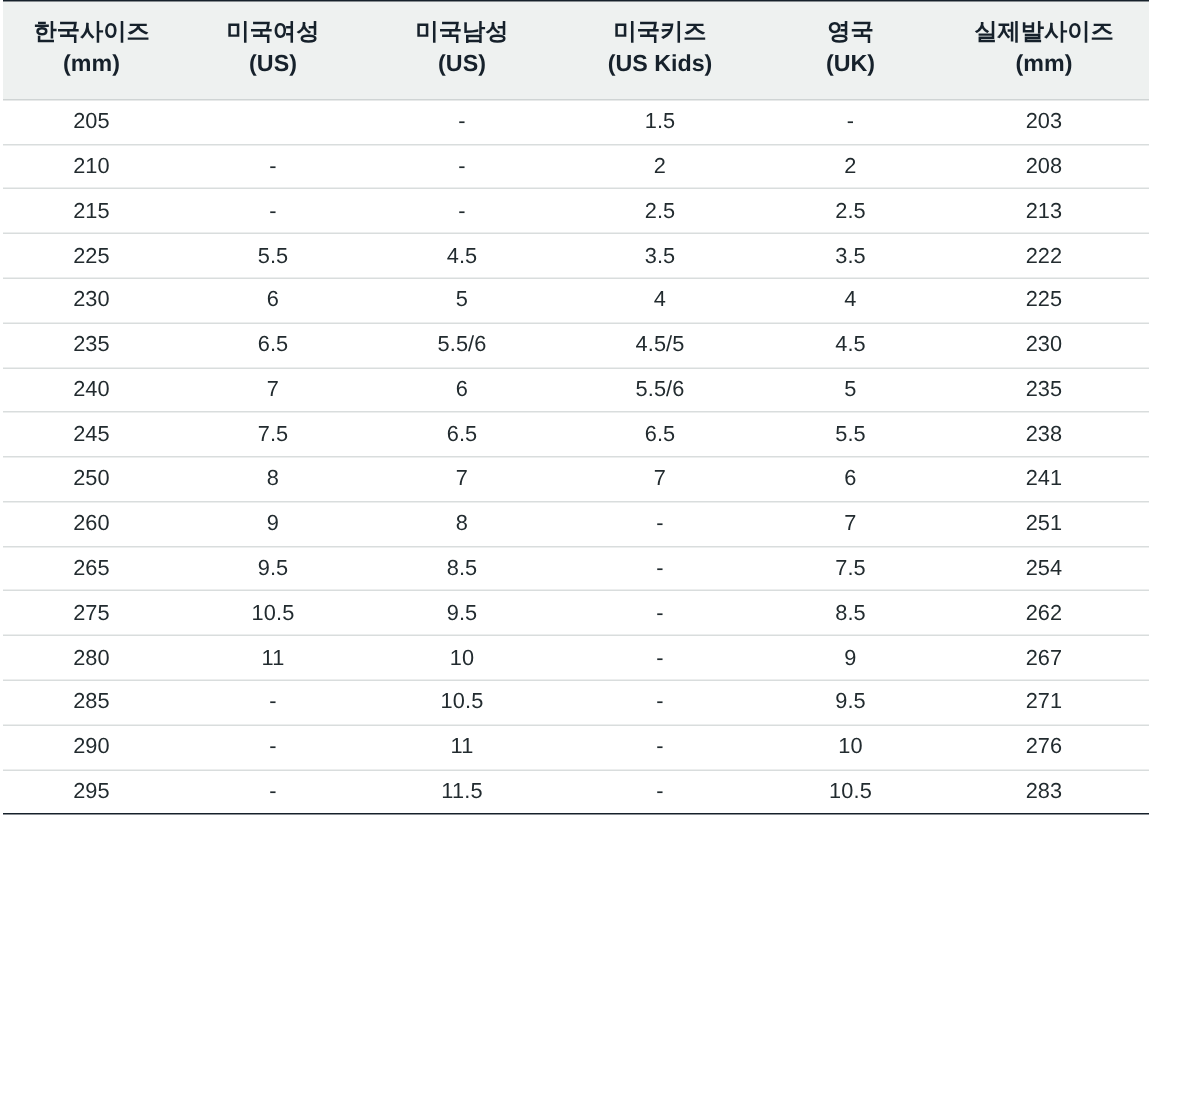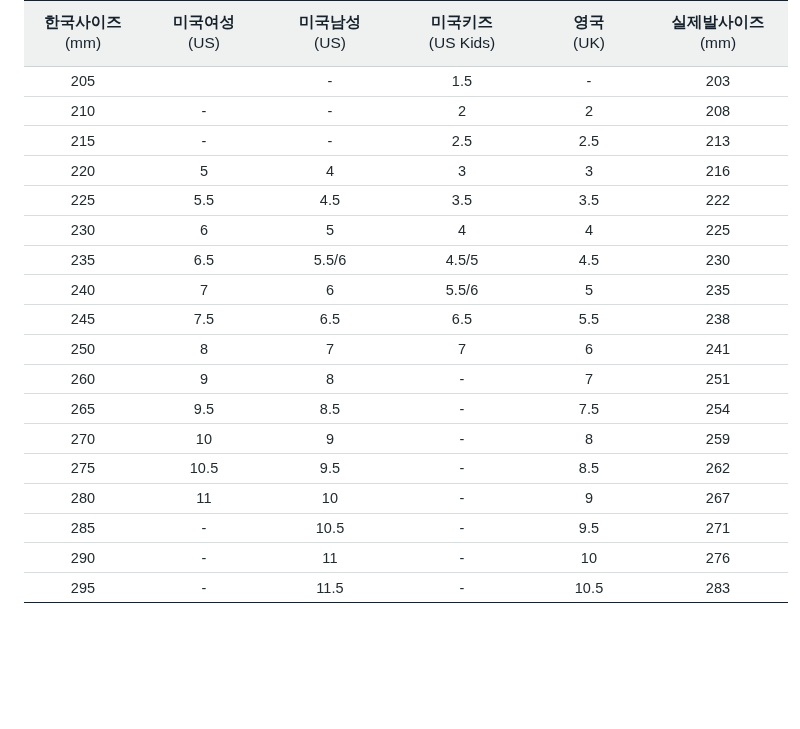--- a/index.html
+++ b/index.html
@@ -10,21 +10,21 @@
   body {
     width: 800px;
     height: 729px;
     font-family: "Liberation Sans", sans-serif;
     color: #1c1c1c;
     overflow: hidden;
   }
   .table-wrap {
     width: 792px;
     box-sizing: border-box;
-    padding: 0 24px;
+    padding: 0 2px;
   }
   table.size-table {
     width: 764px;
     border-collapse: collapse;
     table-layout: fixed;
   }
   table.size-table thead th {
     background: #eef1f0;
     font-size: 15.5px;
     font-weight: 700;
@@ -33,21 +33,21 @@
     line-height: 1.35;
     text-align: center;
     border: none;
     vertical-align: middle;
   }
   thead tr.header-row {
     border-top: 1.5px solid #16212b;
   }
   .hdr-line2 {
     display: block;
-    font-weight: 400;
+    font-weight: 700;
   }
   table.size-table tbody td {
     font-size: 14.5px;
     color: #222b2f;
     text-align: center;
     padding: 6.4px 2px;
     border-bottom: 1px solid #d9dddd;
     font-weight: 400;
     letter-spacing: 0.1px;
   }
@@ -125,28 +125,20 @@
         </tr>
         <tr>
           <td>215</td>
           <td>-</td>
           <td>-</td>
           <td>2.5</td>
           <td>2.5</td>
           <td>213</td>
         </tr>
         <tr>
-          <td>220</td>
-          <td>5</td>
-          <td>4</td>
-          <td>3</td>
-          <td>3</td>
-          <td>216</td>
-        </tr>
-        <tr>
           <td>225</td>
           <td>5.5</td>
           <td>4.5</td>
           <td>3.5</td>
           <td>3.5</td>
           <td>222</td>
         </tr>
         <tr>
           <td>230</td>
           <td>6</td>
@@ -197,28 +189,20 @@
         </tr>
         <tr>
           <td>265</td>
           <td>9.5</td>
           <td>8.5</td>
           <td>-</td>
           <td>7.5</td>
           <td>254</td>
         </tr>
         <tr>
-          <td>270</td>
-          <td>10</td>
-          <td>9</td>
-          <td>-</td>
-          <td>8</td>
-          <td>259</td>
-        </tr>
-        <tr>
           <td>275</td>
           <td>10.5</td>
           <td>9.5</td>
           <td>-</td>
           <td>8.5</td>
           <td>262</td>
         </tr>
         <tr>
           <td>280</td>
           <td>11</td>

